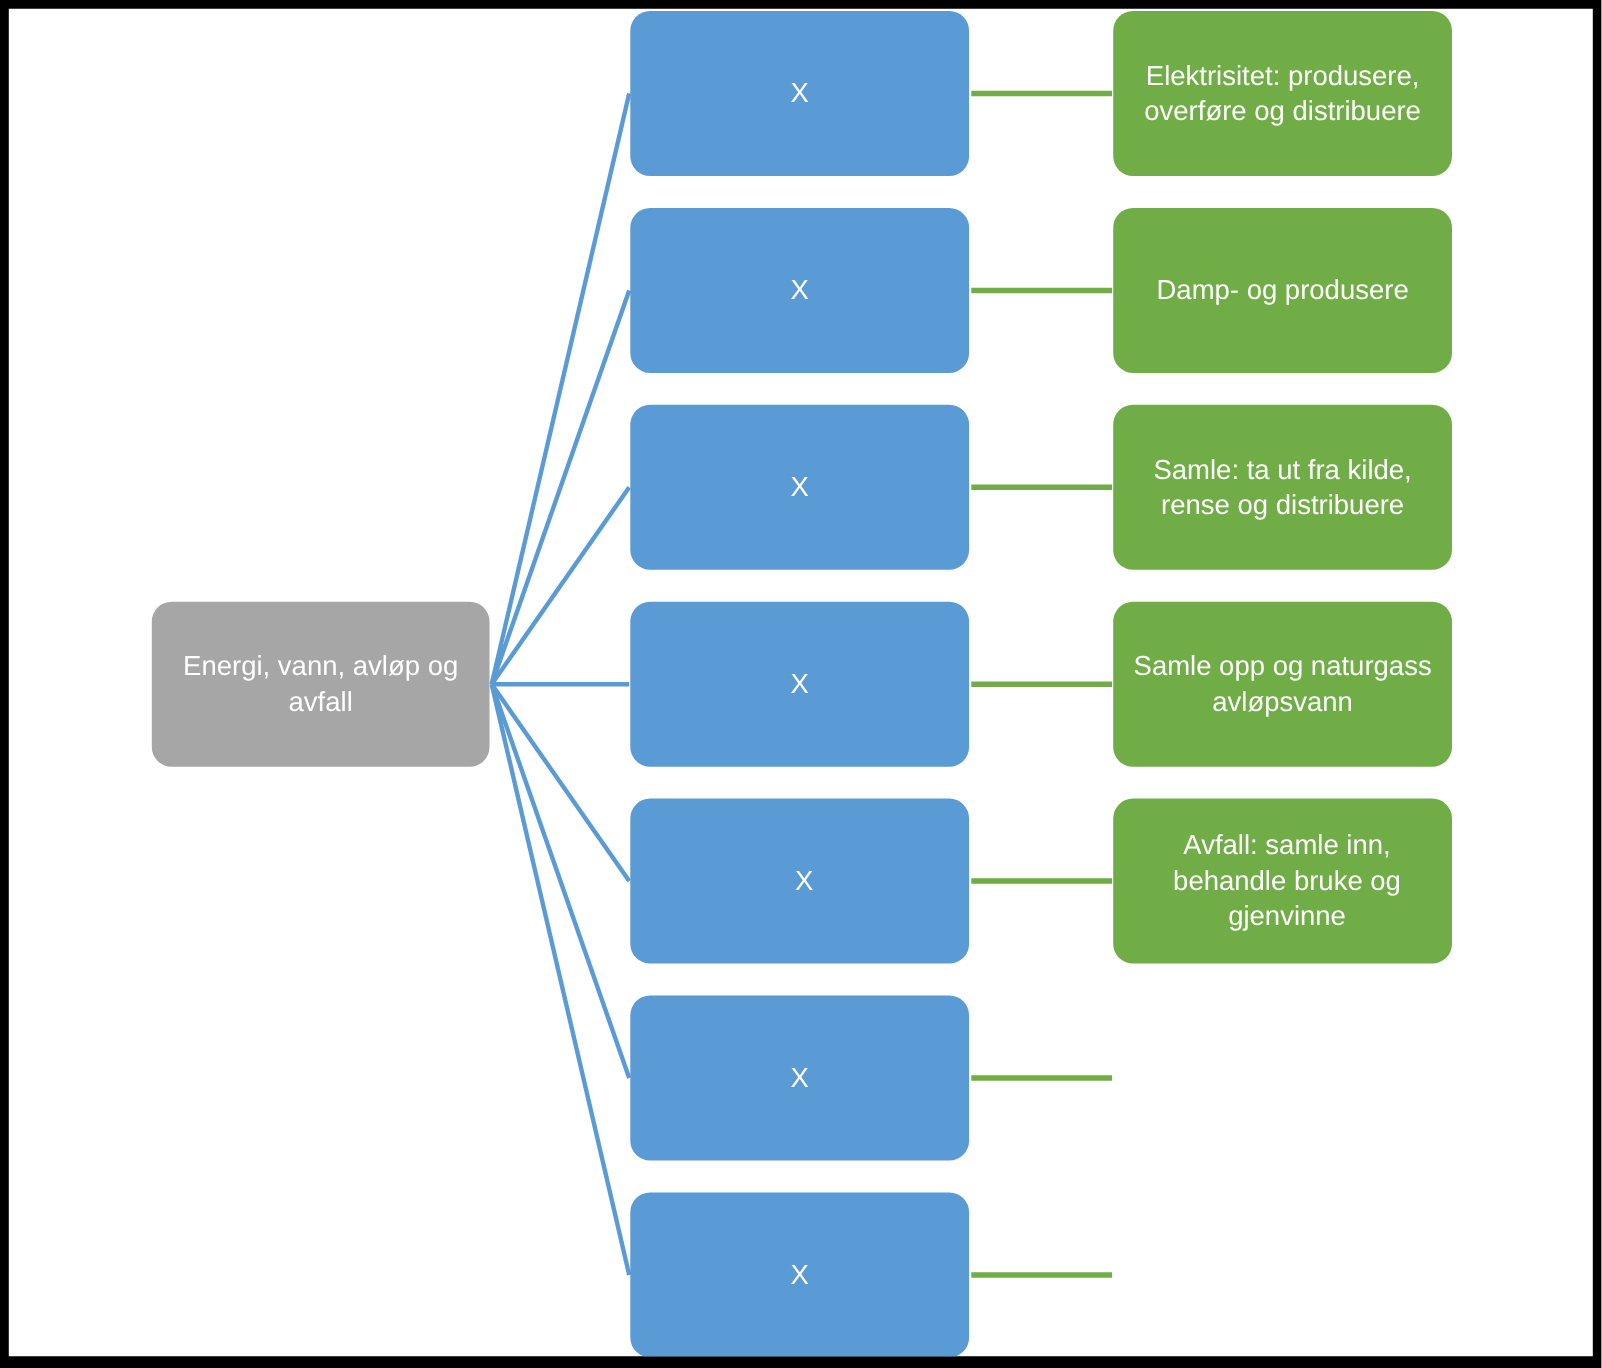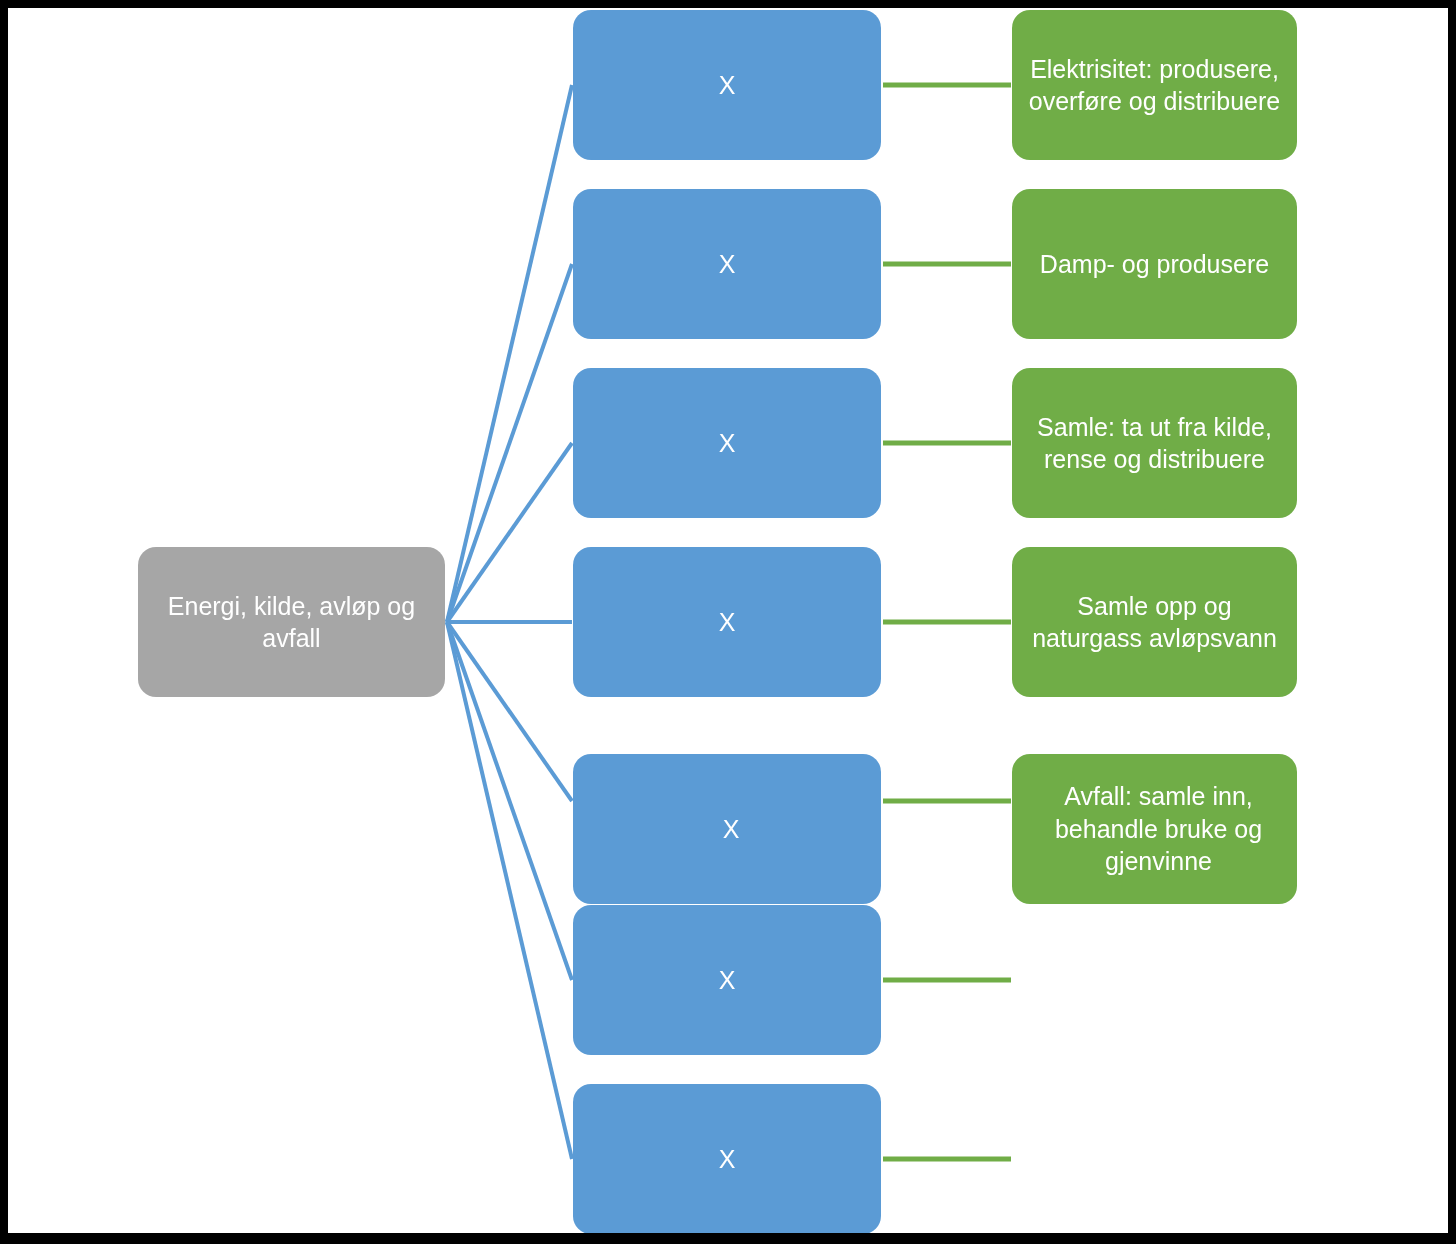--- a/index.html
+++ b/index.html
@@ -34,26 +34,26 @@
     text-align: center;
     color: #ffffff;
     border-radius: 18px;
     font-size: 25px;
     line-height: 1.3;
     padding: 6px 12px;
     box-sizing: border-box;
   }
   .root { background: #a6a6a6; left: 130px; top: 539px; width: 307px; height: 150px; }
   .mid  { background: #5b9bd5; left: 565px;  width: 308px; height: 150px; }
-  .leaf { background: #70ad47; left: 1004px; width: 285px; height: 150px; }
+  .leaf { background: #70ad47; left: 1004px; width: 308px; height: 150px; }
   .r1 { top: 2px; }
   .r2 { top: 181px; }
   .r3 { top: 360px; }
   .r4 { top: 539px; }
-  .r5 { top: 746px; padding-left: 20px; }
+  .r5 { top: 718px; padding-left: 20px; }
   .r6 { top: 897px; }
   .r7 { top: 1076px; }
   .blue-line  { stroke: #5b9bd5; stroke-width: 4; }
   .green-line { stroke: #70ad47; stroke-width: 5; }
 </style>
 </head>
 <body>
 
 <div class="canvas">
 
@@ -69,21 +69,21 @@
     <line class="green-line" x1="875" y1="77" x2="1003" y2="77"></line>
     <line class="green-line" x1="875" y1="256" x2="1003" y2="256"></line>
     <line class="green-line" x1="875" y1="435" x2="1003" y2="435"></line>
     <line class="green-line" x1="875" y1="614" x2="1003" y2="614"></line>
     <line class="green-line" x1="875" y1="793" x2="1003" y2="793"></line>
     <line class="green-line" x1="875" y1="972" x2="1003" y2="972"></line>
     <line class="green-line" x1="875" y1="1151" x2="1003" y2="1151"></line>
   </svg>
 
   <div class="node root">
-    <span>Energi, kilde, avløp og avfall</span>
+    <span>Energi, vann, avløp og avfall</span>
   </div>
 
   <div class="node mid r1">
     <span>X</span>
   </div>
   <div class="node mid r2">
     <span>X</span>
   </div>
   <div class="node mid r3">
     <span>X</span>

